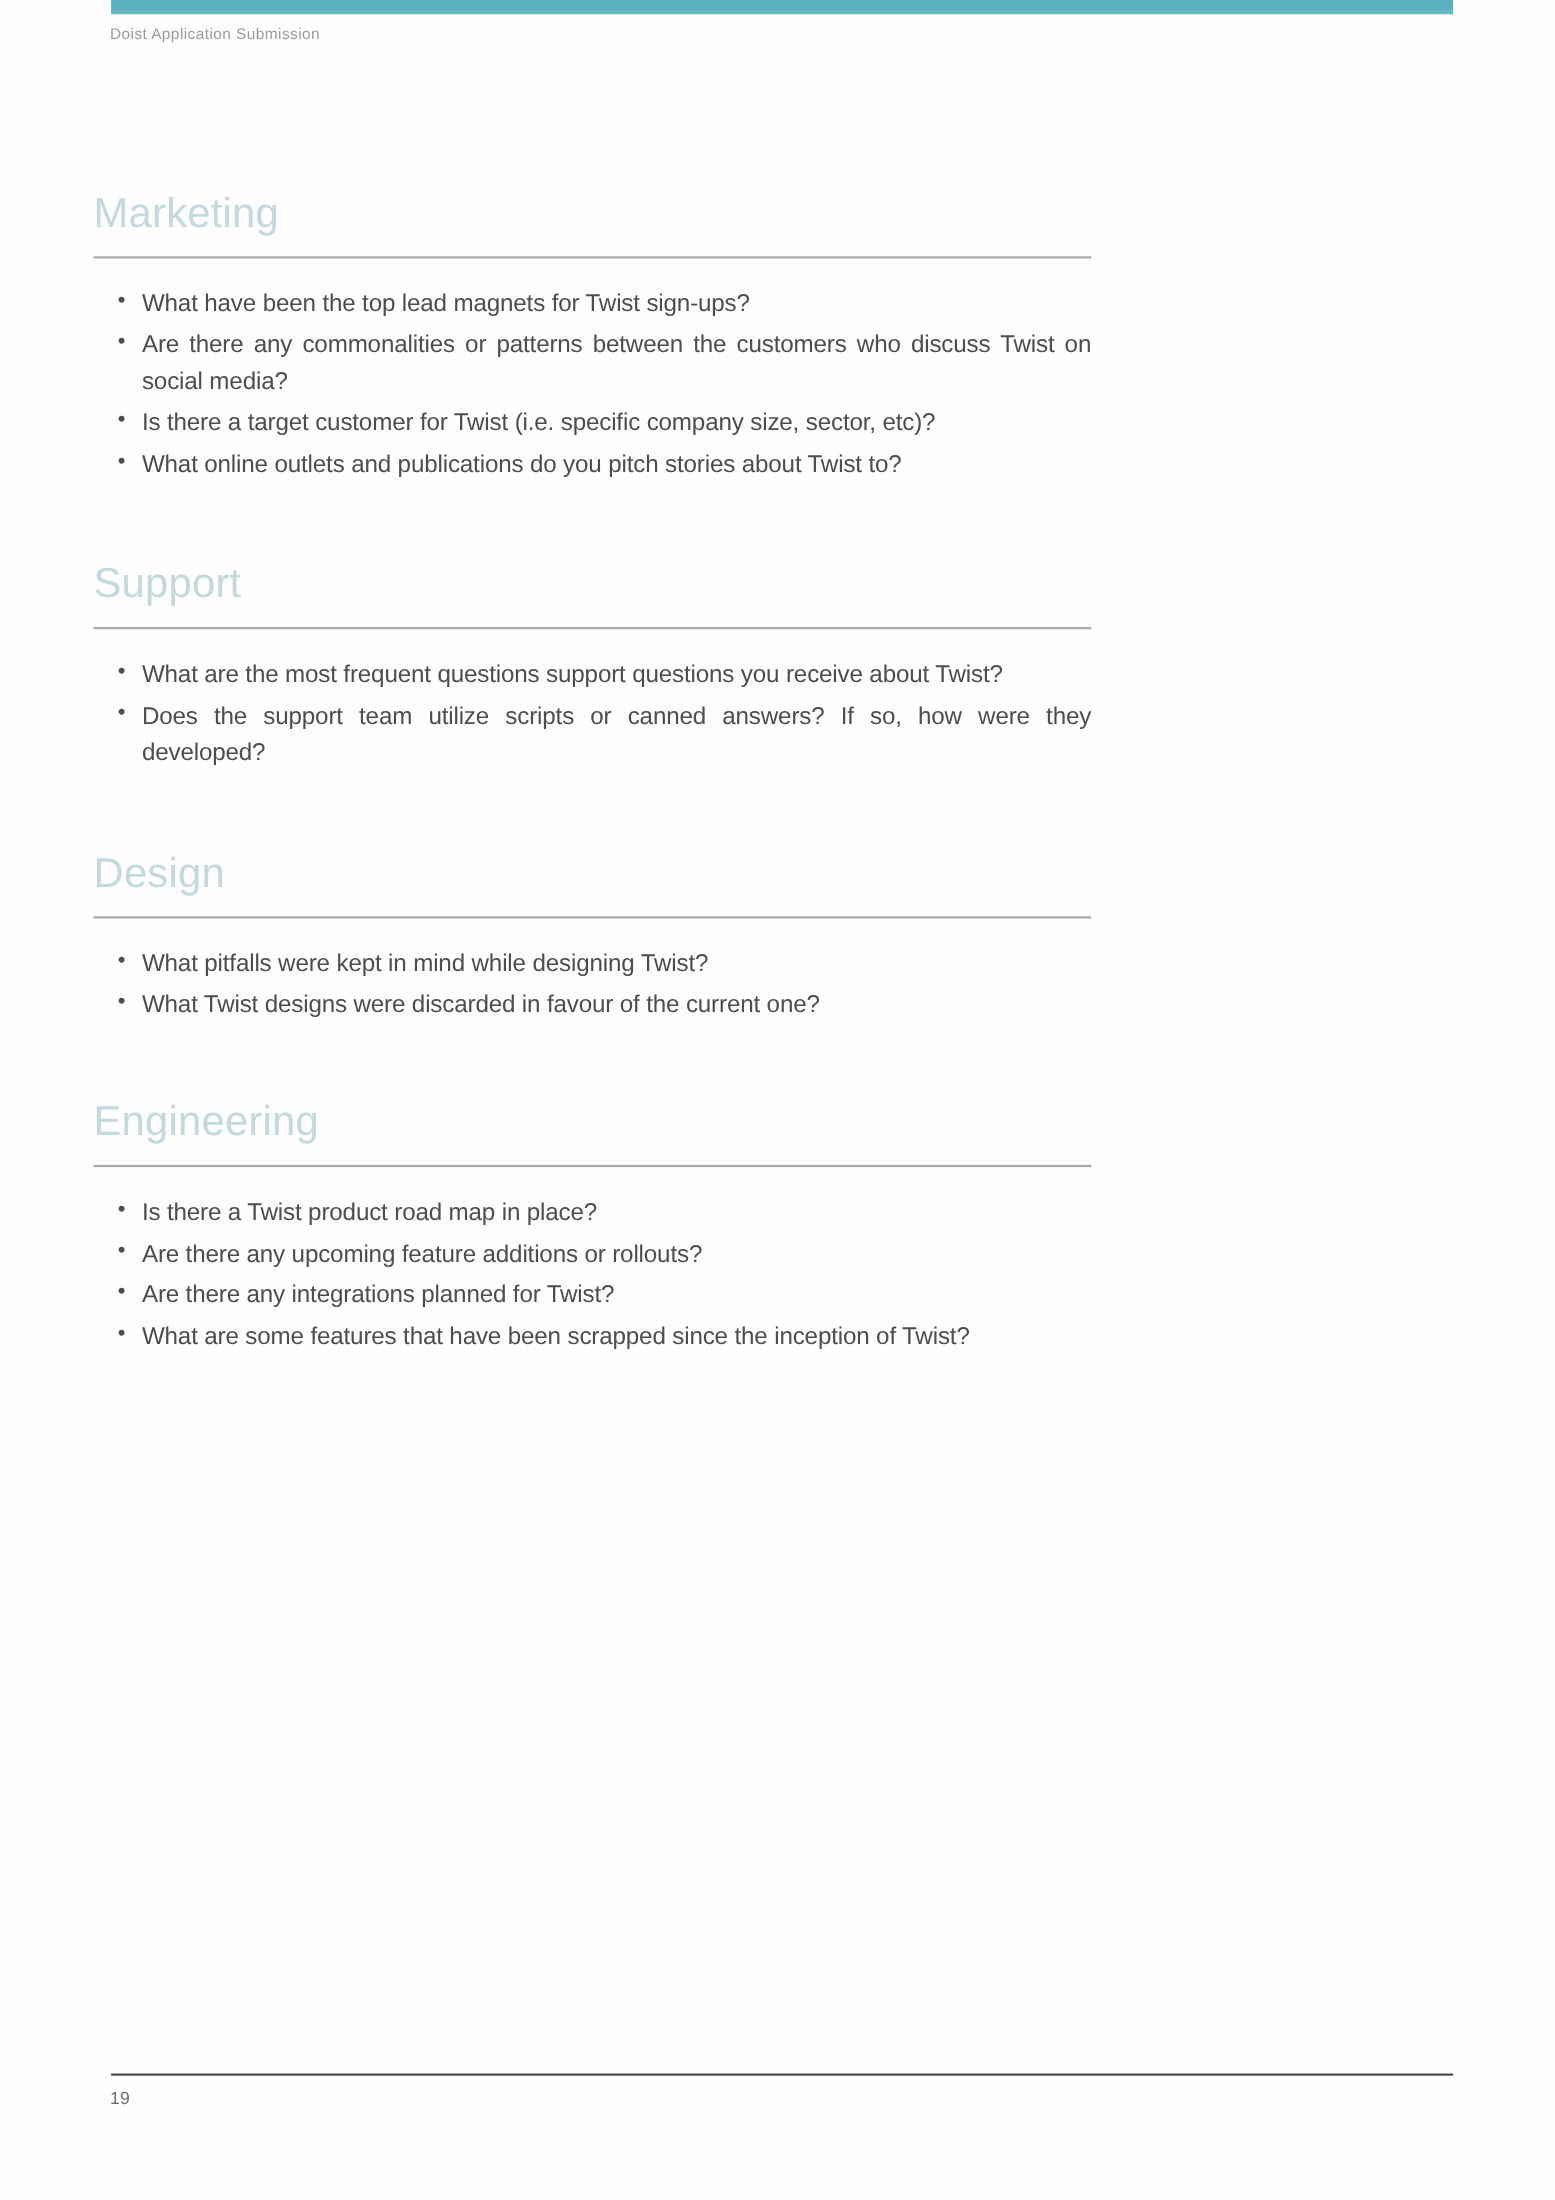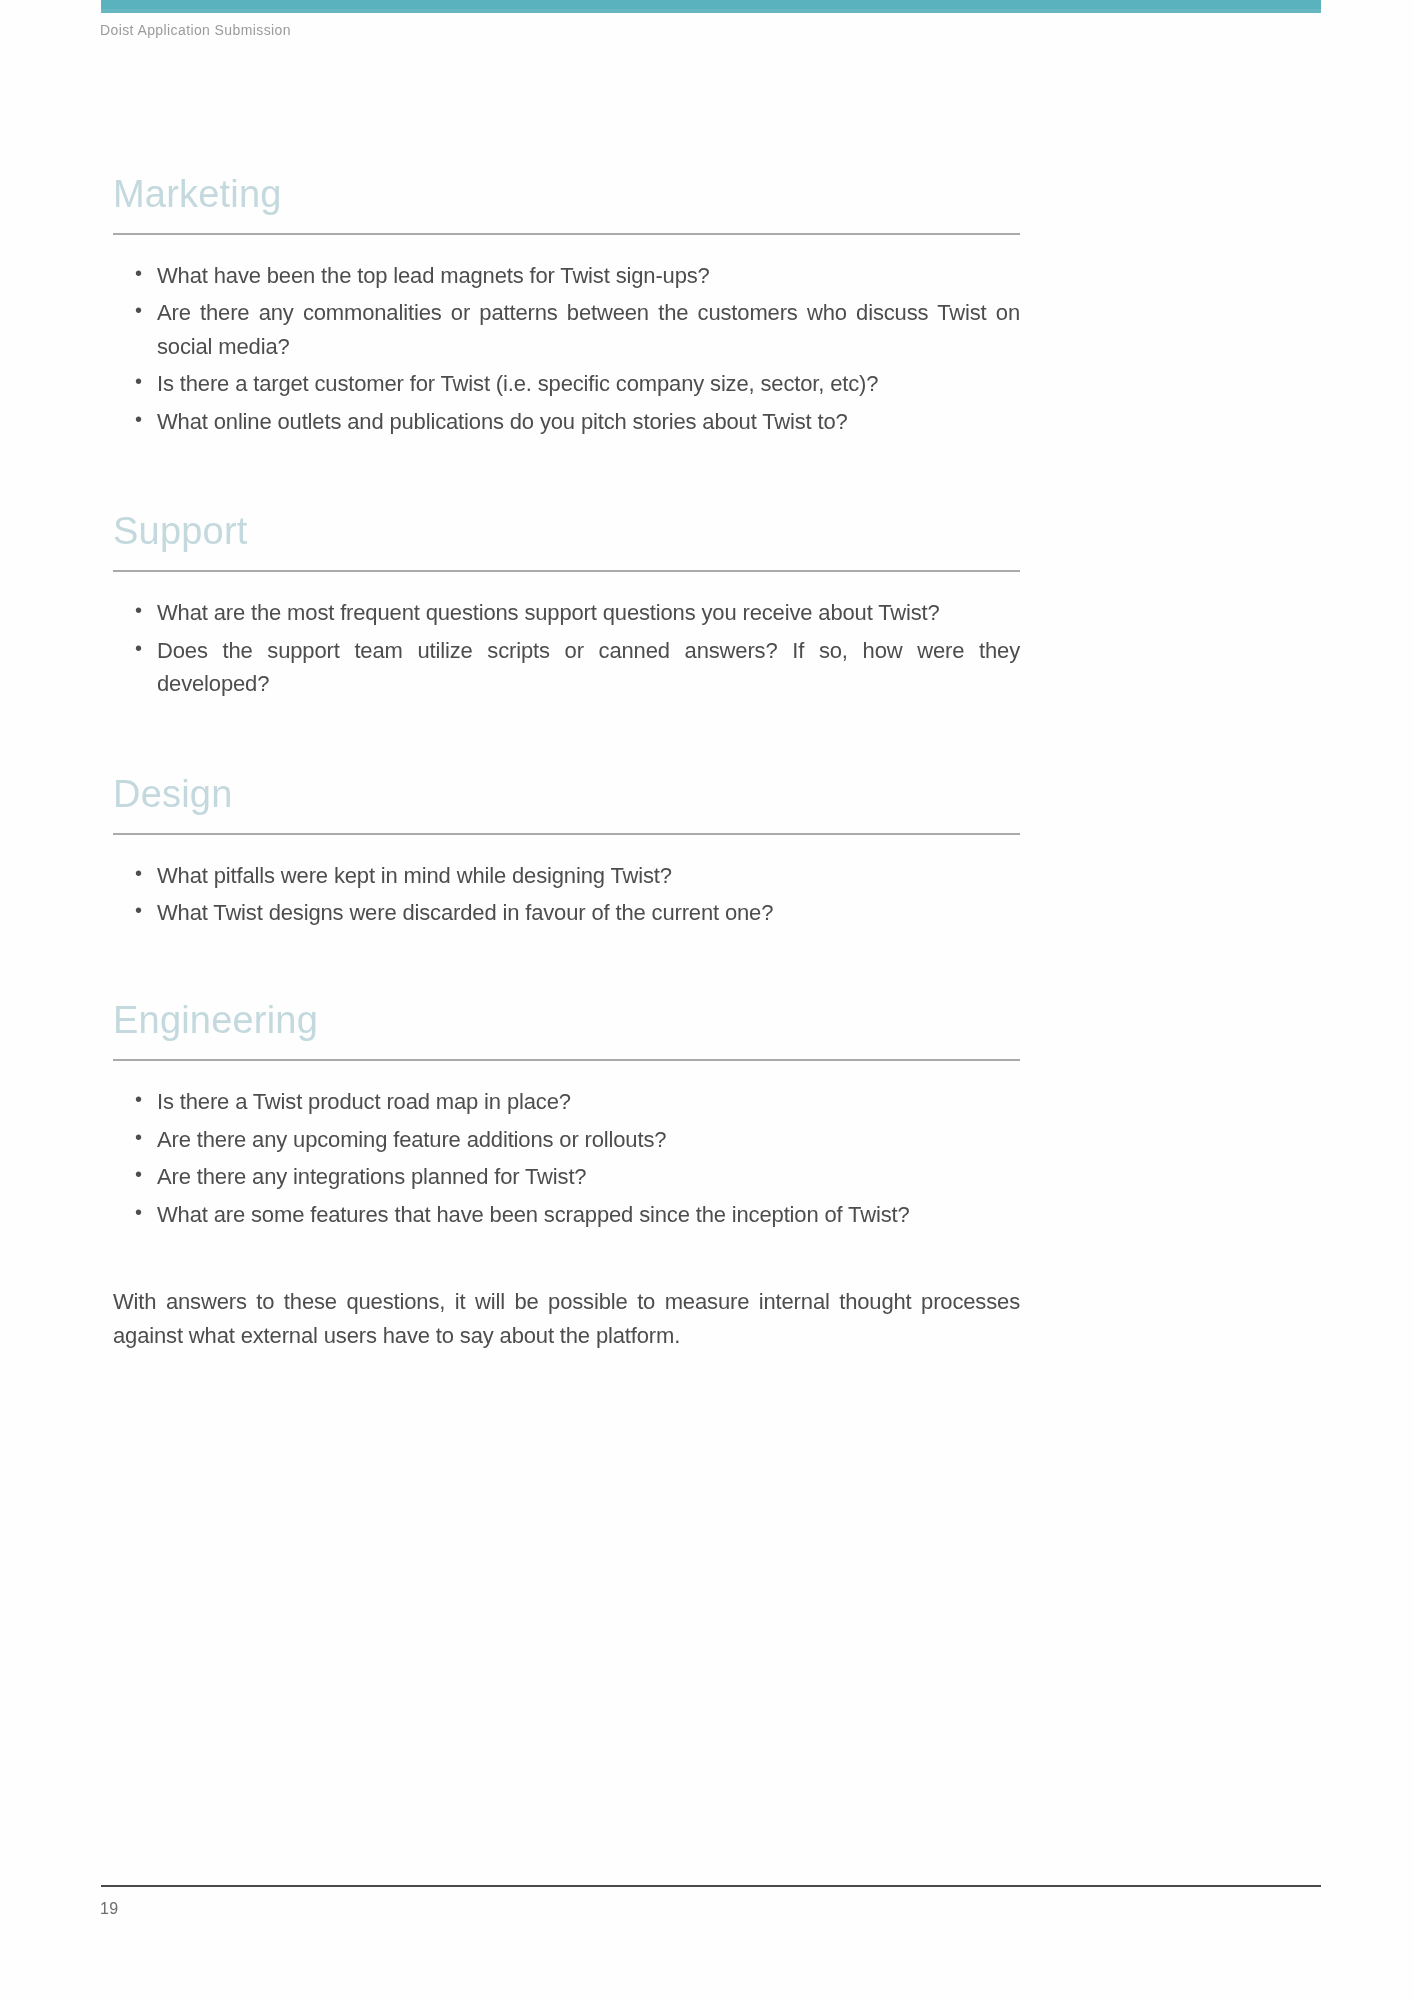--- a/index.html
+++ b/index.html
@@ -48,21 +48,21 @@
     font-family: "Liberation Sans", sans-serif;
     font-size: 14px;
     letter-spacing: 0.4px;
     color: #9b9b9b;
     font-weight: 400;
   }
 
   
   .content {
     position: absolute;
-    left: 113px;
+    left: 85px;
     top: 175px;
     width: 907px;
   }
 
   .section {
     margin-bottom: 0;
   }
 
   .section-heading {
     font-family: "Liberation Sans", sans-serif;
@@ -199,20 +199,19 @@
       <h2 class="section-heading">Engineering</h2>
       <div class="section-rule"></div>
       <ul class="q-list">
         <li class="nojust">Is there a Twist product road map in place?</li>
         <li class="nojust">Are there any upcoming feature additions or rollouts?</li>
         <li class="nojust">Are there any integrations planned for Twist?</li>
         <li class="nojust">What are some features that have been scrapped since the inception of Twist?</li>
       </ul>
     </div>
 
-    <p class="closing">With answers to these questions, it will be possible to measure internal thought processes against what external users have to say about the platform.</p>
 
   </div>
 
   <div class="footer-rule"></div>
   <div class="footer-page-no">19</div>
 
 </div>
 
 </body></html>

